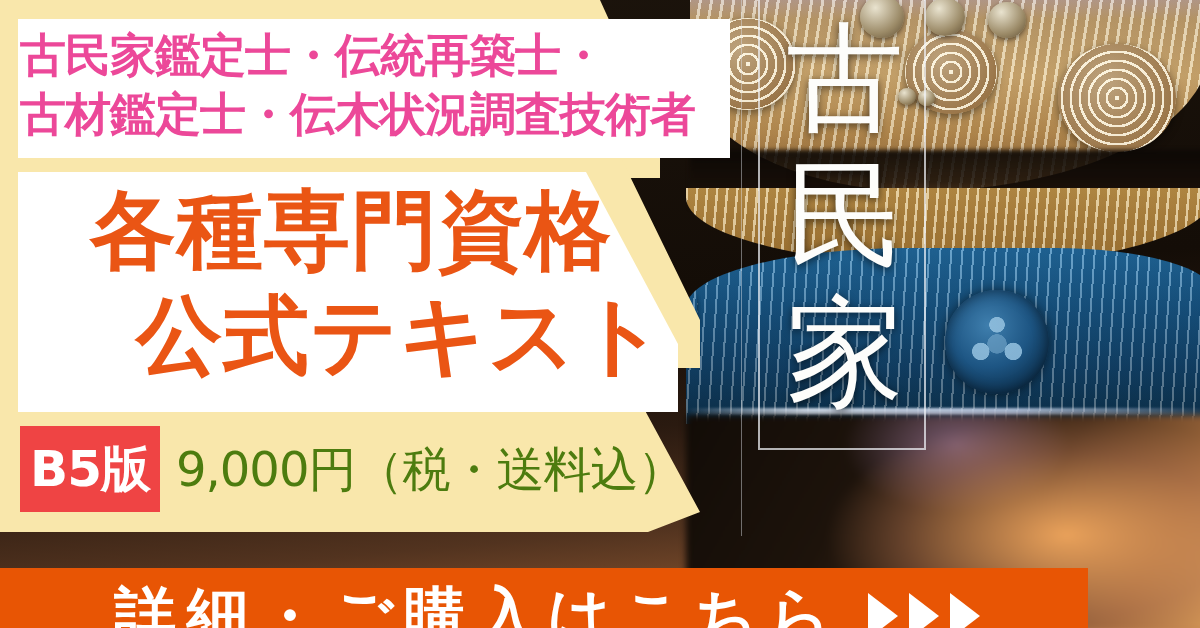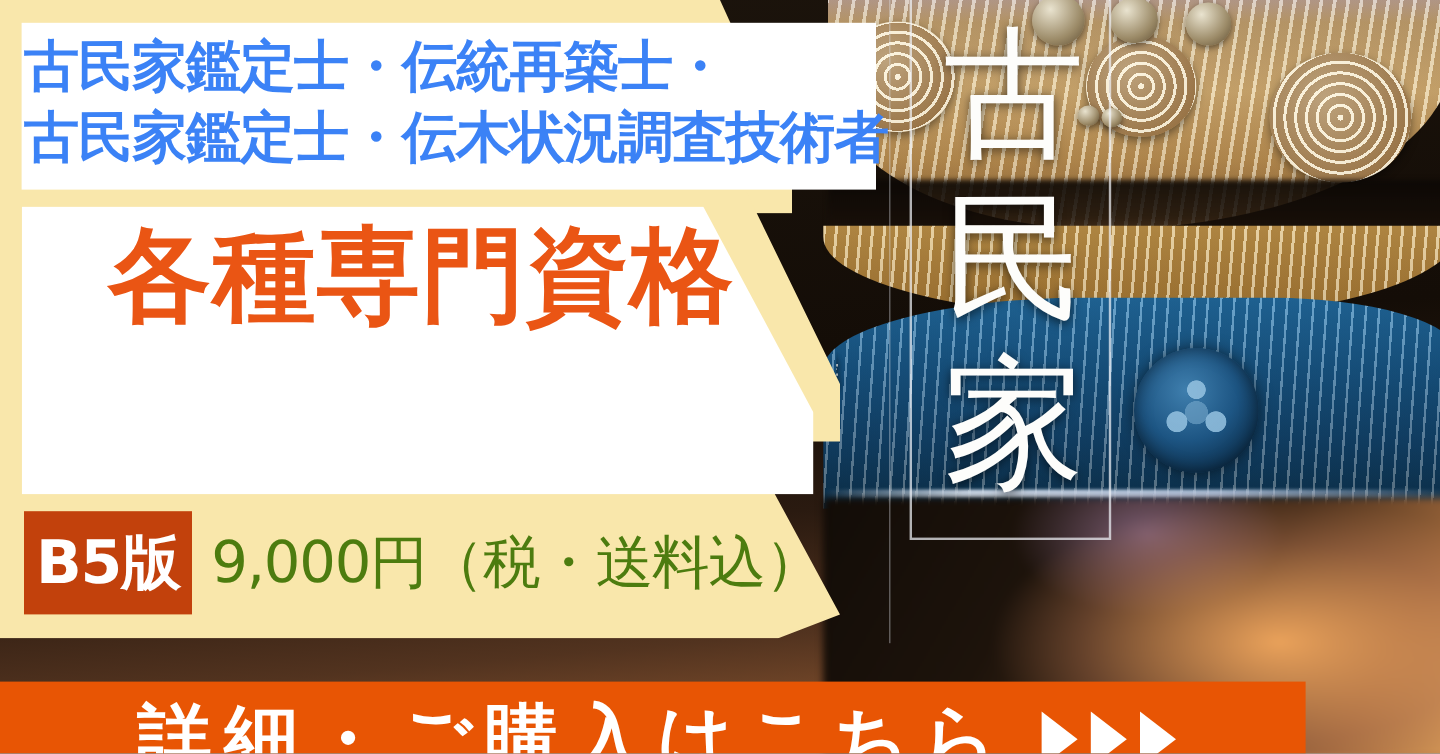--- a/index.html
+++ b/index.html
@@ -142,39 +142,39 @@
   }
   .white-main{
     position:absolute;left:18px;top:172px;width:660px;height:240px;background:#ffffff;
     clip-path:polygon(0 0, 568px 0, 660px 172px, 660px 240px, 0 240px);
   }
 
   
   .quals{
     position:absolute;left:20px;top:26px;width:704px;
     font-family:"DejaVu Sans","Liberation Sans",sans-serif;
-    font-weight:700;color:#3b82f6;font-size:46px;line-height:1.28;
+    font-weight:700;color:#ec4899;font-size:46px;line-height:1.28;
     letter-spacing:-1px;white-space:nowrap;
   }
   .quals span{display:block;}
 
   
   .headline{
     position:absolute;left:24px;top:178px;width:648px;
     font-family:"DejaVu Sans","Liberation Sans",sans-serif;
     font-weight:700;color:#ea5514;font-size:86px;line-height:1.22;
     letter-spacing:1px;white-space:nowrap;
   }
   .headline .l1{display:block;text-align:center;padding-left:6px;}
   .headline .l2{display:block;text-align:right;padding-right:6px;}
 
   
   .badge{
     position:absolute;left:20px;top:426px;width:140px;height:86px;
-    background:#c2410c;color:#ffffff;
+    background:#ef4444;color:#ffffff;
     font-family:"DejaVu Sans","Liberation Sans",sans-serif;
     font-weight:700;font-size:50px;line-height:86px;text-align:center;
     letter-spacing:-1px;white-space:nowrap;
   }
   .price{
     position:absolute;left:176px;top:424px;
     font-family:"DejaVu Sans","Liberation Sans",sans-serif;
     font-weight:400;color:#4d7c0f;font-size:48px;line-height:90px;
     letter-spacing:-1px;white-space:nowrap;
   }
@@ -234,26 +234,27 @@
     </div>
   </div>
 
   <div class="left-wash"></div>
   <div class="cream-top"></div>
   <div class="cream-mid"></div>
 
   <div class="white-top"></div>
   <div class="quals">
     <span>古民家鑑定士・伝統再築士・</span>
-    <span>古民家鑑定士・伝木状況調査技術者</span>
+    <span>古材鑑定士・伝木状況調査技術者</span>
   </div>
 
   <div class="white-main"></div>
   <div class="headline">
     <span class="l1">各種専門資格</span>
+    <span class="l2">公式テキスト</span>
   </div>
 
   <div class="badge">B5版</div>
   <div class="price">9,000円（税・送料込）</div>
 
   <div class="cta">
     <div class="cta-text">詳細・ご購入はこちら</div>
     <div class="arrows">
       <span class="arrow"></span>
       <span class="arrow"></span>

